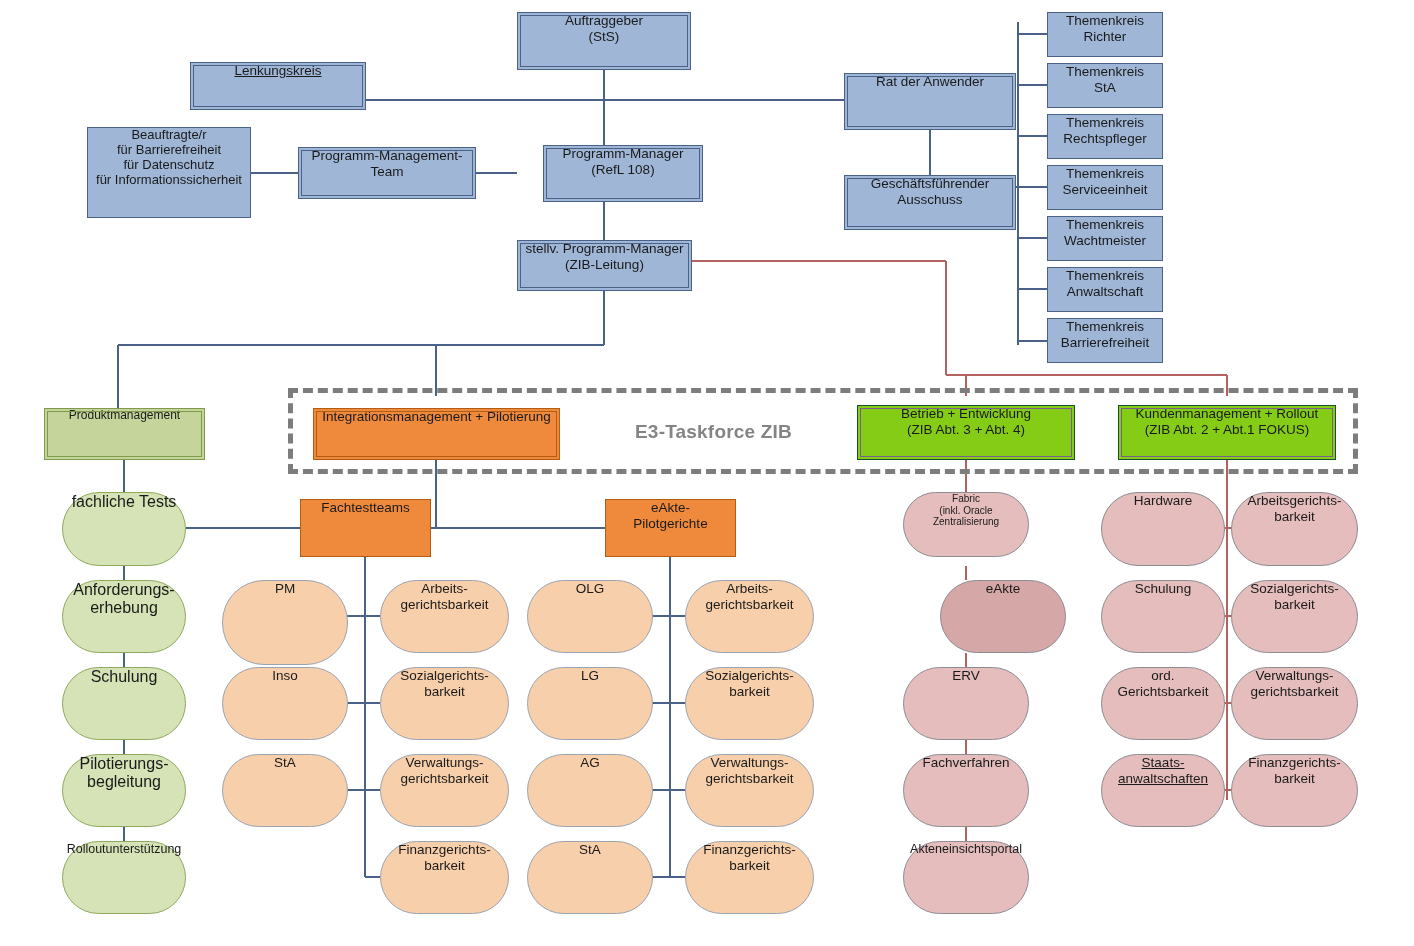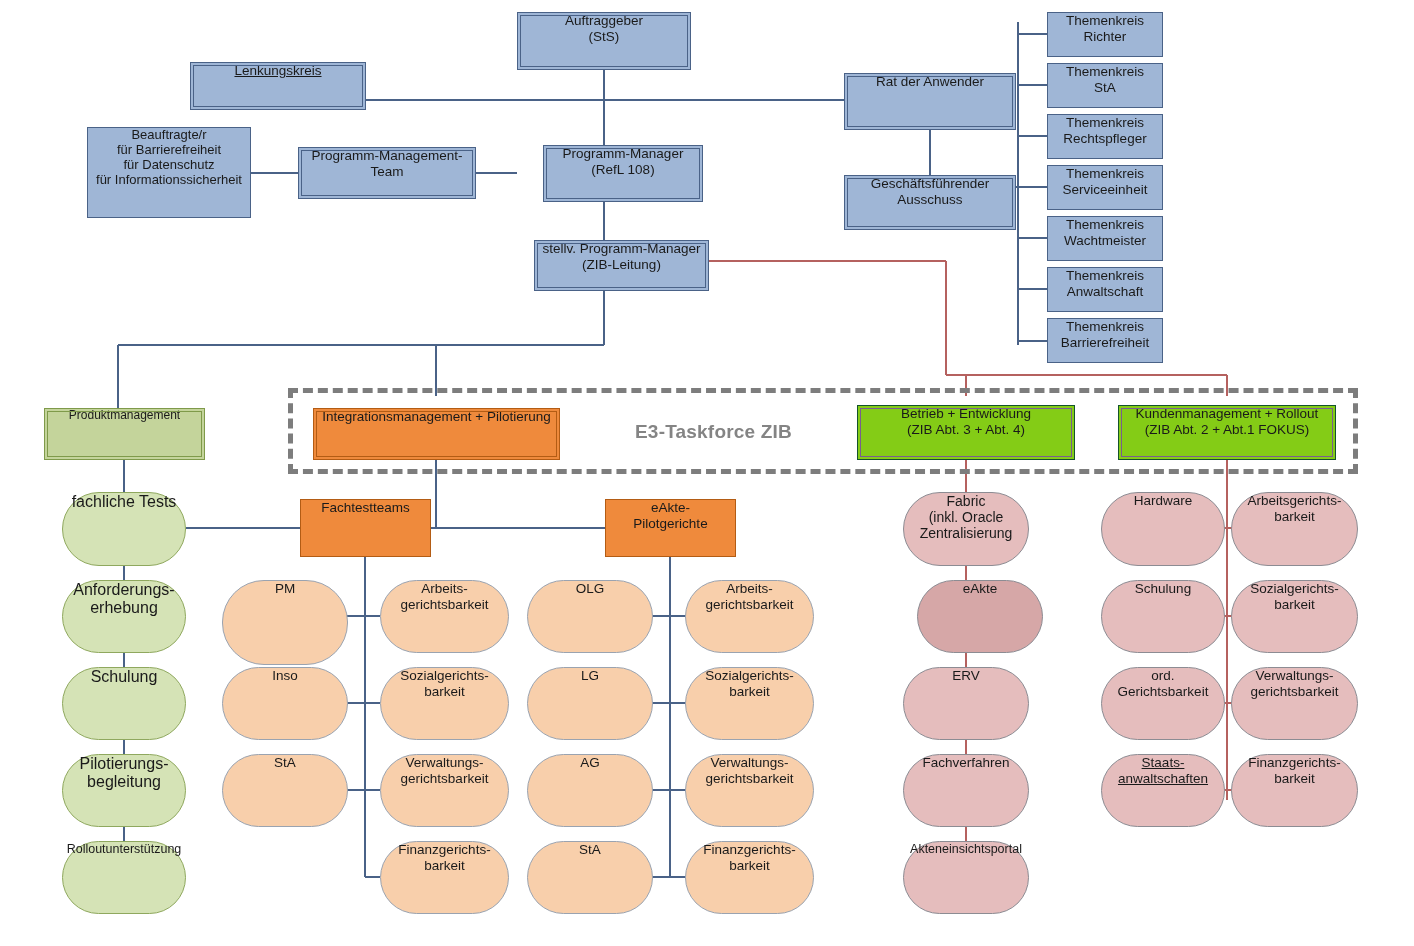--- a/index.html
+++ b/index.html
@@ -158,21 +158,21 @@
   <div class="node blue dbl" style="left:298px;top:147px;width:178px;height:52px;">
     <span class="nd-txt">Programm-Management-
 Team</span>
   </div>
 
   <div class="node blue dbl" style="left:543px;top:145px;width:160px;height:57px;">
     <span class="nd-txt">Programm-Manager
 (RefL 108)</span>
   </div>
 
-  <div class="node blue dbl" style="left:517px;top:240px;width:175px;height:51px;margin-left:17px;">
+  <div class="node blue dbl" style="left:517px;top:240px;width:175px;height:51px;">
     <span class="nd-txt">stellv. Programm-Manager
 (ZIB-Leitung)</span>
   </div>
 
   <div class="node blue dbl" style="left:844px;top:73px;width:172px;height:57px;">
     <span class="nd-txt">Rat der Anwender</span>
   </div>
 
   <div class="node blue dbl" style="left:844px;top:175px;width:172px;height:55px;">
     <span class="nd-txt">Geschäftsführender
@@ -292,26 +292,26 @@
   </div>
   <div class="node orange-pill" style="left:685px;top:841px;width:129px;height:73px;">
     <span class="nd-txt">Finanzgerichts-
 barkeit</span>
   </div>
 
   <div class="node rose-box" style="left:857px;top:405px;width:218px;height:55px;">
     <span class="nd-txt">Betrieb + Entwicklung
 (ZIB Abt. 3 + Abt. 4)</span>
   </div>
-  <div class="node rose-pill" style="left:903px;top:492px;width:126px;height:74px;font-size:14px;">
+  <div class="node rose-pill" style="left:903px;top:492px;width:126px;height:65px;font-size:10px;">
     <span class="nd-txt">Fabric
 (inkl. Oracle
 Zentralisierung</span>
   </div>
-  <div class="node rose-pill dark" style="left:917px;top:580px;width:126px;height:73px;">
+  <div class="node rose-pill dark" style="left:940px;top:580px;width:126px;height:73px;">
     <span class="nd-txt">eAkte</span>
   </div>
   <div class="node rose-pill" style="left:903px;top:667px;width:126px;height:73px;">
     <span class="nd-txt">ERV</span>
   </div>
   <div class="node rose-pill" style="left:903px;top:754px;width:126px;height:73px;">
     <span class="nd-txt">Fachverfahren</span>
   </div>
   <div class="node rose-pill" style="left:903px;top:841px;width:126px;height:73px;font-size:12.5px;">
     <span class="nd-txt">Akteneinsichtsportal</span>

